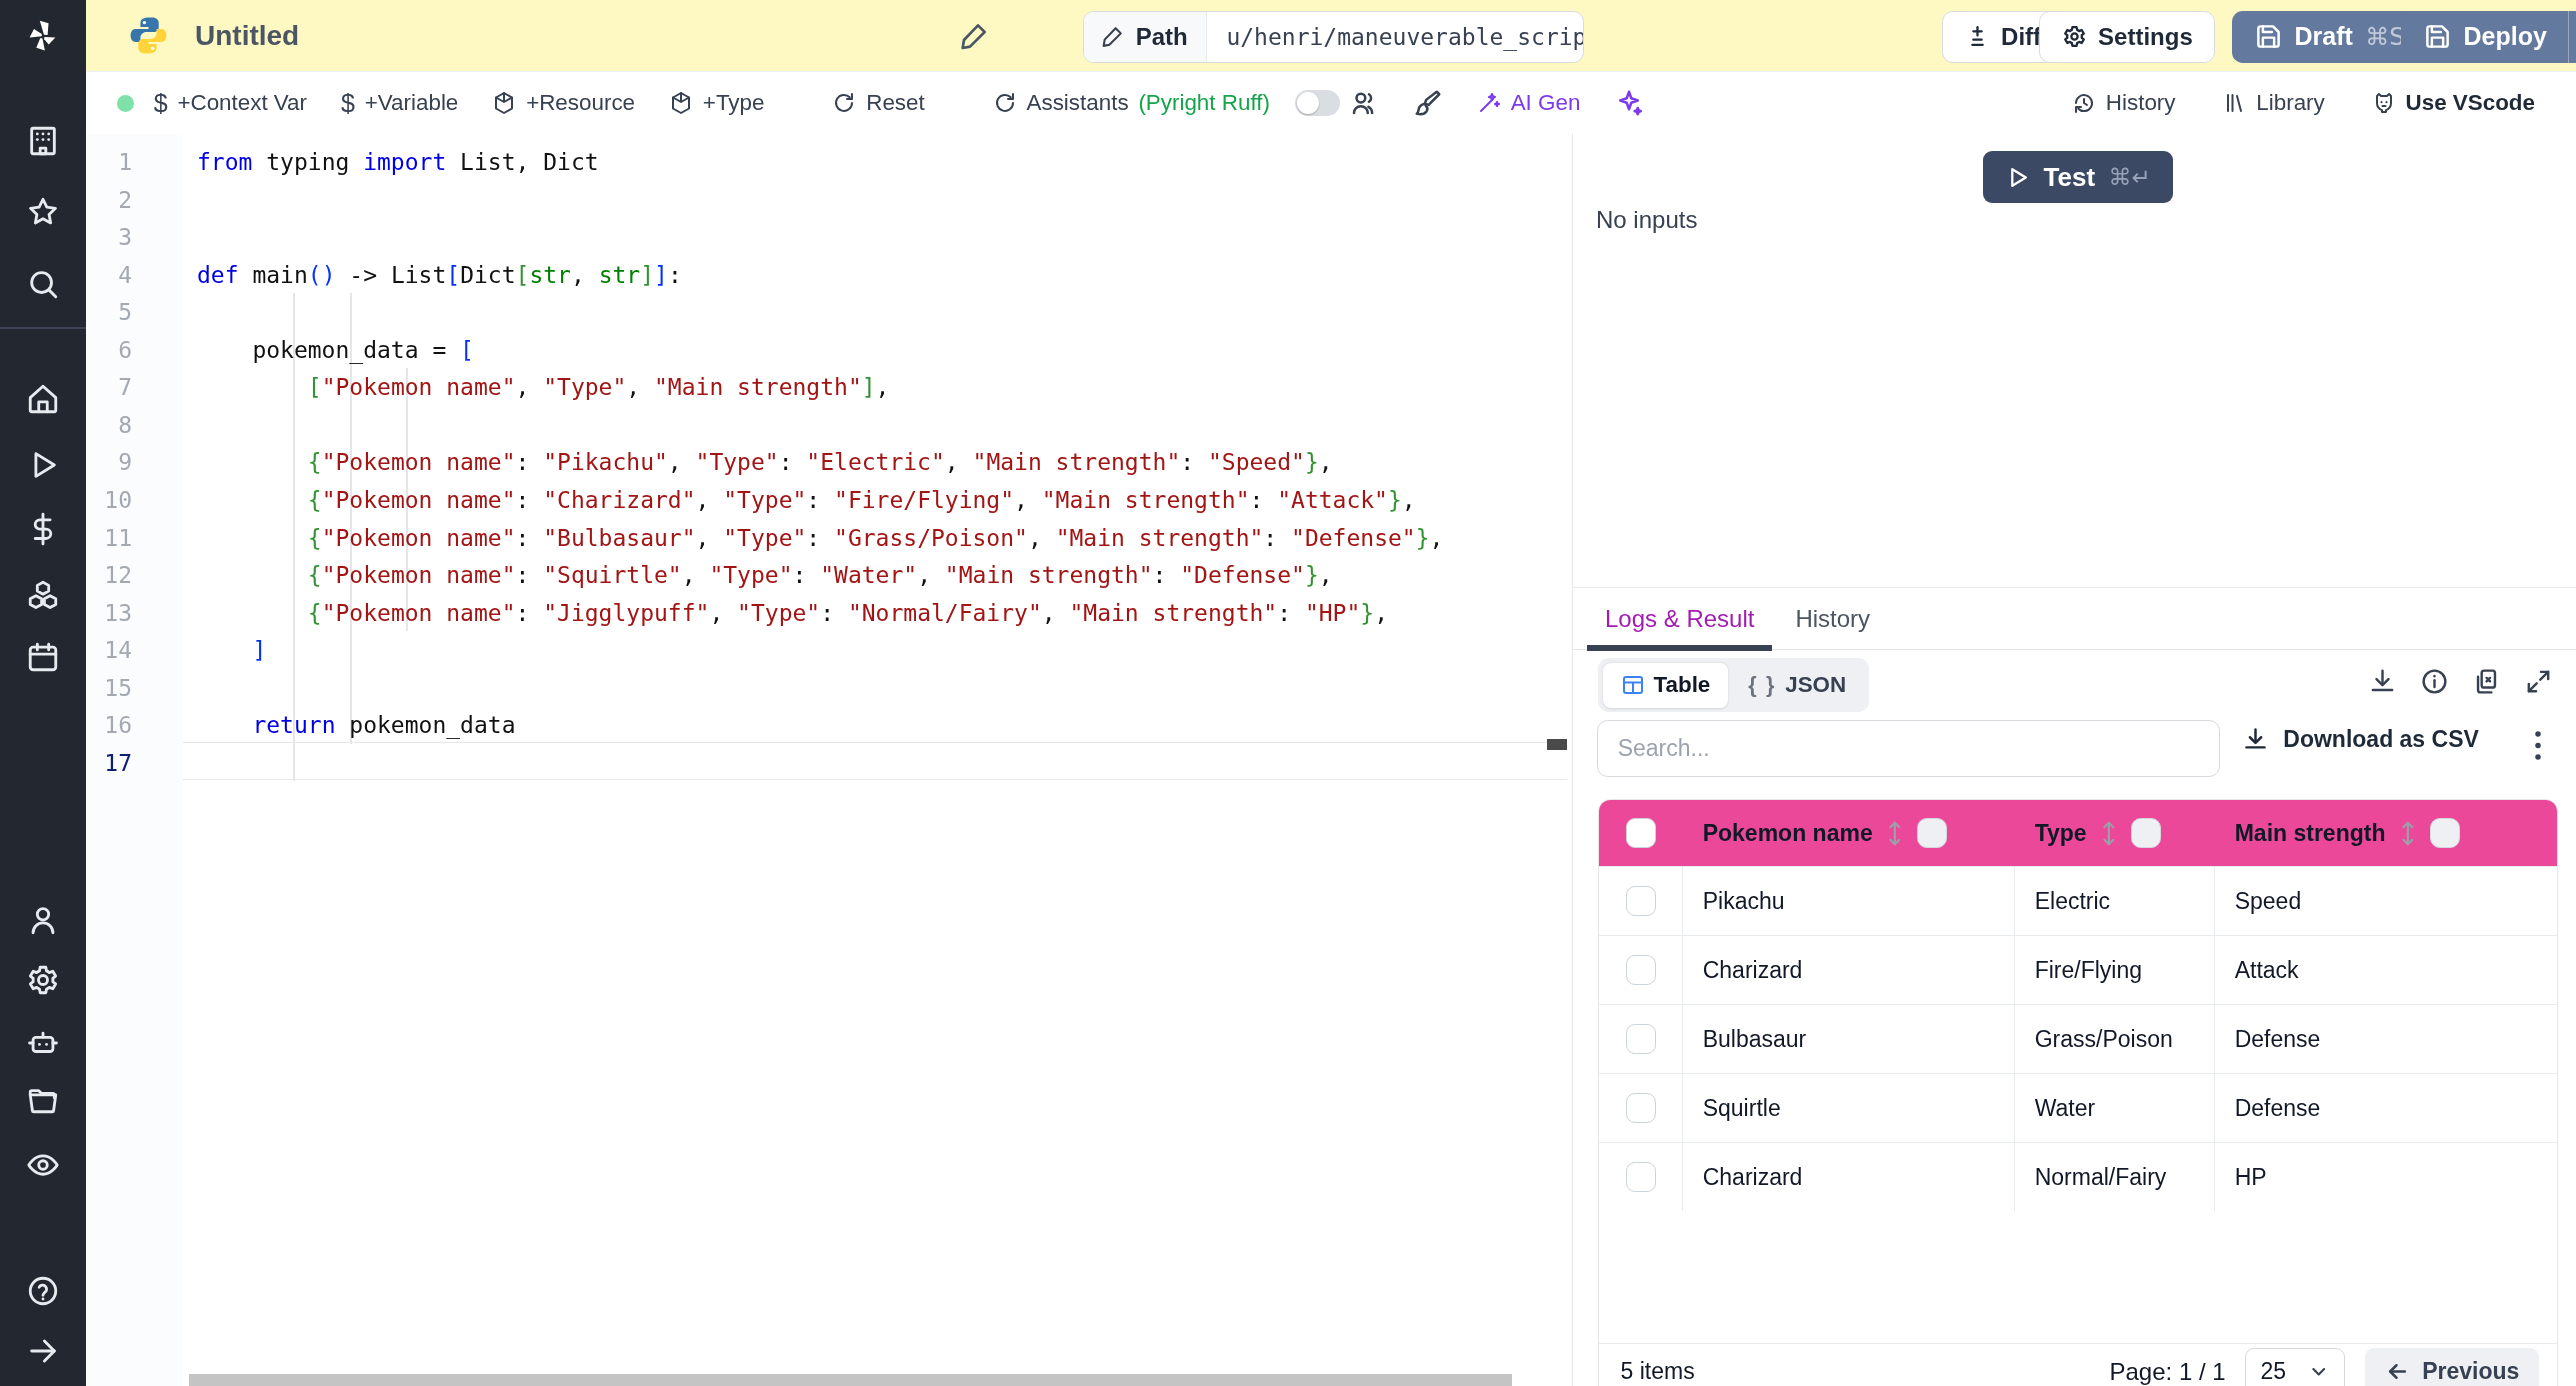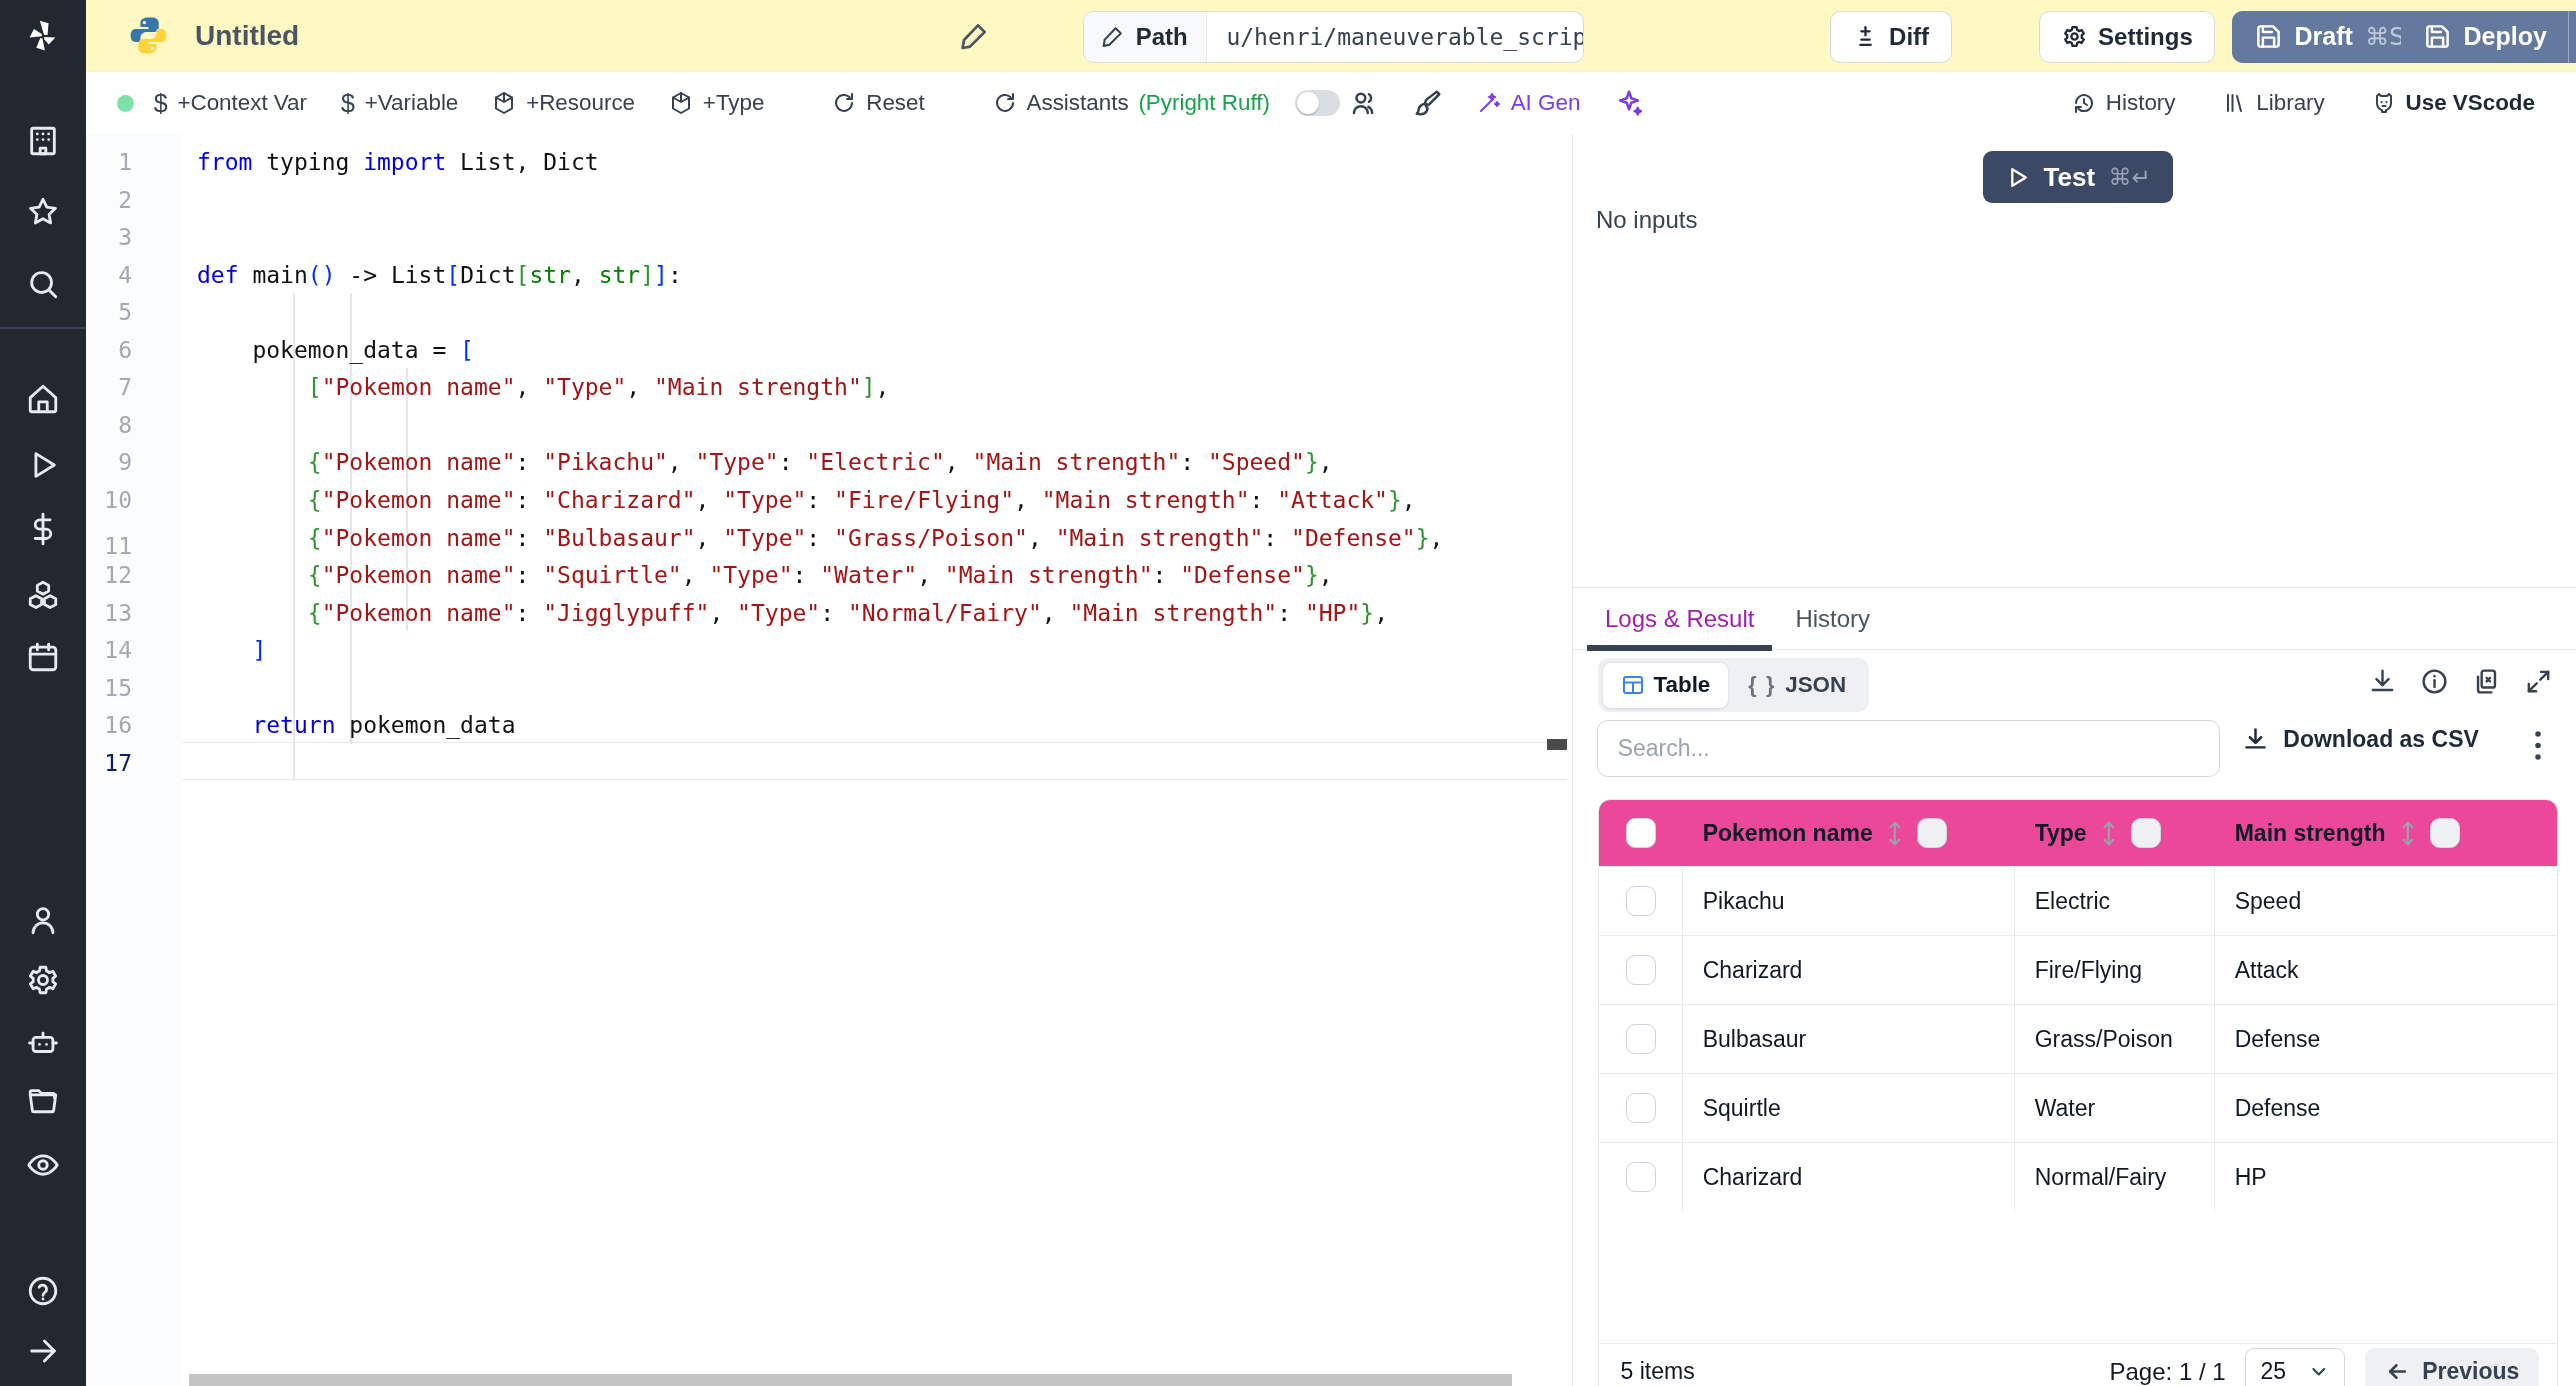--- a/index.html
+++ b/index.html
@@ -247,21 +247,21 @@
     </div>
     <div id="path-box">
       <div id="path-label-seg">
         <svg viewBox="0 0 24 24">
             <path d="M15 4l5 5L9 20l-5.5 1L4.5 15z"></path>
           </svg>
         <span id="path-label">Path</span>
       </div>
       <div id="path-value">u/henri/maneuverable_script</div>
     </div>
-    <button class="top-btn" style="left:1744px">
+    <button class="top-btn" style="left:1856px">
       <svg viewBox="0 0 24 24">
           <line x1="12" y1="3" x2="12" y2="11"></line>
           <line x1="8" y1="7" x2="16" y2="7"></line>
           <line x1="8" y1="15" x2="16" y2="15"></line>
           <line x1="7" y1="20" x2="17" y2="20"></line>
         </svg>
       <span>Diff</span>
     </button>
     <button class="top-btn" style="left:1953px">
       <svg viewBox="0 0 24 24">
@@ -406,21 +406,21 @@
         <div class="ln" style="top: 9px;">1</div>
         <div class="ln" style="top: 47px;">2</div>
         <div class="ln" style="top: 84px;">3</div>
         <div class="ln" style="top: 122px;">4</div>
         <div class="ln" style="top: 159px;">5</div>
         <div class="ln" style="top: 197px;">6</div>
         <div class="ln" style="top: 234px;">7</div>
         <div class="ln" style="top: 272px;">8</div>
         <div class="ln" style="top: 309px;">9</div>
         <div class="ln" style="top: 347px;">10</div>
-        <div class="ln" style="top: 393px;">11</div>
+        <div class="ln" style="top: 385px;">11</div>
         <div class="ln" style="top: 422px;">12</div>
         <div class="ln" style="top: 460px;">13</div>
         <div class="ln" style="top: 497px;">14</div>
         <div class="ln" style="top: 535px;">15</div>
         <div class="ln" style="top: 572px;">16</div>
         <div class="ln active" style="top: 610px;">17</div>
       </div>
     <div class="indent-guide" style="left:207px;top:159px;height:488px"></div>
     <div class="indent-guide" style="left:264px;top:159px;height:451px"></div>
     <div class="indent-guide" style="left:320px;top:234px;height:263px"></div>

